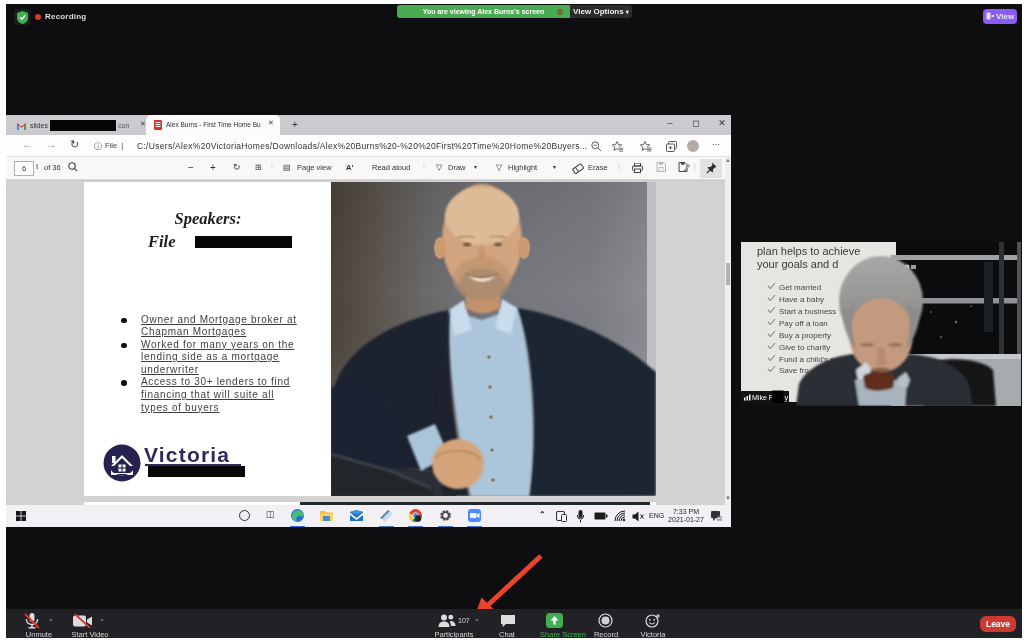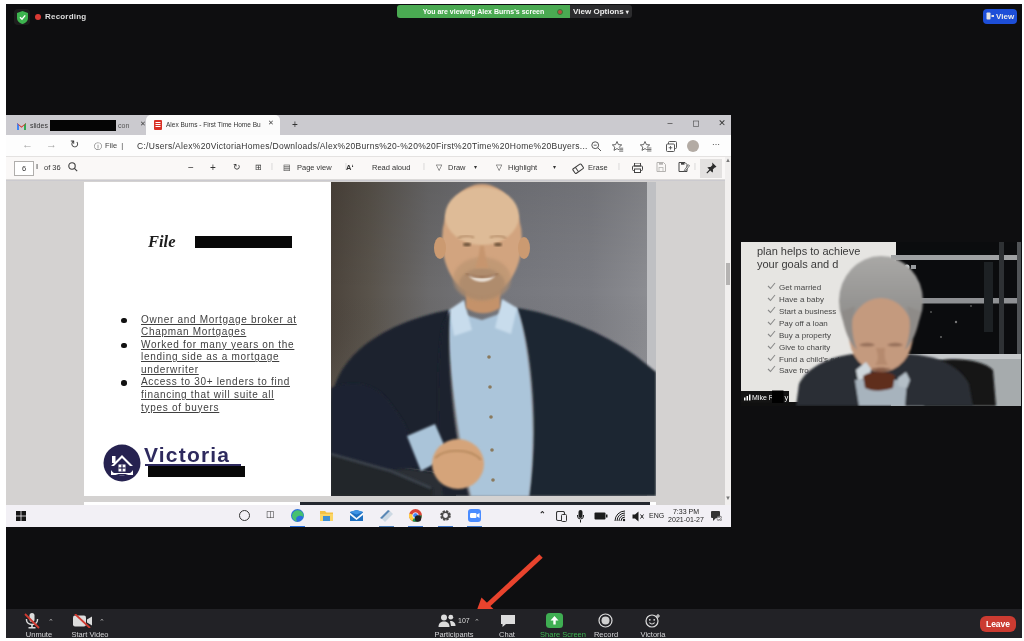--- a/index.html
+++ b/index.html
@@ -6,21 +6,21 @@
   html,body { width:1024px; height:641px; background:#fff; font-family:"Liberation Sans",sans-serif; position:relative; overflow:hidden; }
   .abs { position:absolute; }
   .zoomwin { position:absolute; left:6px; top:4px; width:1016px; height:634px; background:#0e0e10; }
   
   .shieldbox { left:8px; top:5px; width:16px; height:16px; background:#1d1d1d; border-radius:4px; }
   .recdot { left:29px; top:10px; width:6px; height:6px; border-radius:50%; background:#d93a34; }
   .rectext { left:39px; top:8px; font-size:8px; font-weight:bold; color:#dedede; letter-spacing:0.2px; }
   .banner { left:391px; top:1px; width:173px; height:13px; background:#4aaa52; border-radius:3px 0 0 3px; color:#fff; font-size:7px; font-weight:bold; text-align:center; line-height:13px; }
   .banner .rdot { position:absolute; right:7px; top:3.5px; width:6px; height:6px; border-radius:50%; background:#b5503e; border:1px solid #2e7a36; }
   .viewopts { left:564px; top:1px; width:62px; height:13px; background:#2c2c2e; color:#ececec; font-size:8px; font-weight:bold; text-align:center; line-height:13px; border-radius:0 3px 3px 0; }
-  .viewbtn { left:977px; top:5px; width:34px; height:15px; background:#1d4ed8; border-radius:4px; color:#ececec; font-size:8px; font-weight:bold; line-height:15px; text-align:center; }
+  .viewbtn { left:977px; top:5px; width:34px; height:15px; background:#8b5cf6; border-radius:4px; color:#ececec; font-size:8px; font-weight:bold; line-height:15px; text-align:center; }
   
   .browser { left:0px; top:110.5px; width:725px; height:412.5px; background:#cbcacf; }
   .tab1 { left:8px; top:2px; width:128px; height:18px; font-size:7px; color:#333; }
   .tab1 .bar { position:absolute; left:36px; top:3px; width:66px; height:11px; background:#050505; }
   .tab2 { left:140px; top:0px; width:134px; height:20.5px; background:#fbfbfb; border-radius:5px 5px 0 0; font-size:7px; color:#333; }
   .wctl { top:3px; width:10px; height:10px; color:#333; font-size:9px; line-height:10px; text-align:center; }
   .addrbar { left:0; top:20.5px; width:725px; height:21.5px; background:#fdfdfd; border-bottom:1px solid #e4e2e1; }
   .pdfbar { left:0; top:42px; width:725px; height:23.5px; background:#faf8f7; border-bottom:1px solid #dcdad9; font-size:7.5px; color:#333; }
   .pdfbody { left:0; top:66px; width:719px; height:324px; background:#d4d2d1; }
   .scrollbar { left:719px; top:42px; width:6px; height:348px; background:#f1efee; }
@@ -179,20 +179,21 @@
         </svg>
       <span class="abs" style="left:688px;top:4px;color:#ccc;">|</span>
       <div class="abs" style="left:694px;top:2px;width:22px;height:19px;background:#e3e1e0;"></div>
       <svg class="abs" style="left:700px;top:5px;" width="11" height="12" viewBox="0 0 11 12">
           <path d="M6.2 0.5 L10.5 4.8 L9.2 5.6 L8.8 5.4 L6.8 7.4 C7.2 8.6 7 9.8 6.4 10.6 L4.2 8.4 L1.2 11.6 L0.4 10.8 L3.4 7.6 L1.3 5.5 C2.2 4.9 3.4 4.8 4.5 5.1 L6.5 3.1 L6.3 2.6 Z" fill="#2b2b2b"></path>
         </svg>
     </div>
 
     <div class="abs pdfbody">
       <div class="abs slide">
+        <div class="abs speakers">Speakers:</div>
         <div class="abs jason">File</div>
         <div class="abs" style="left:111px;top:54.5px;width:97px;height:12px;background:#080808;"></div>
         <ul class="abs bullets">
           <li>Owner and Mortgage broker at<br>Chapman Mortgages</li>
           <li>Worked for many years on the<br>lending side as a mortgage<br>underwriter</li>
           <li>Access to 30+ lenders to find<br>financing that will suite all<br>types of buyers</li>
         </ul>
 
         <svg class="abs" style="left:19px;top:262px;" width="38" height="38" viewBox="0 0 38 38">
           <circle cx="19" cy="19" r="18.5" fill="#262250"></circle>

